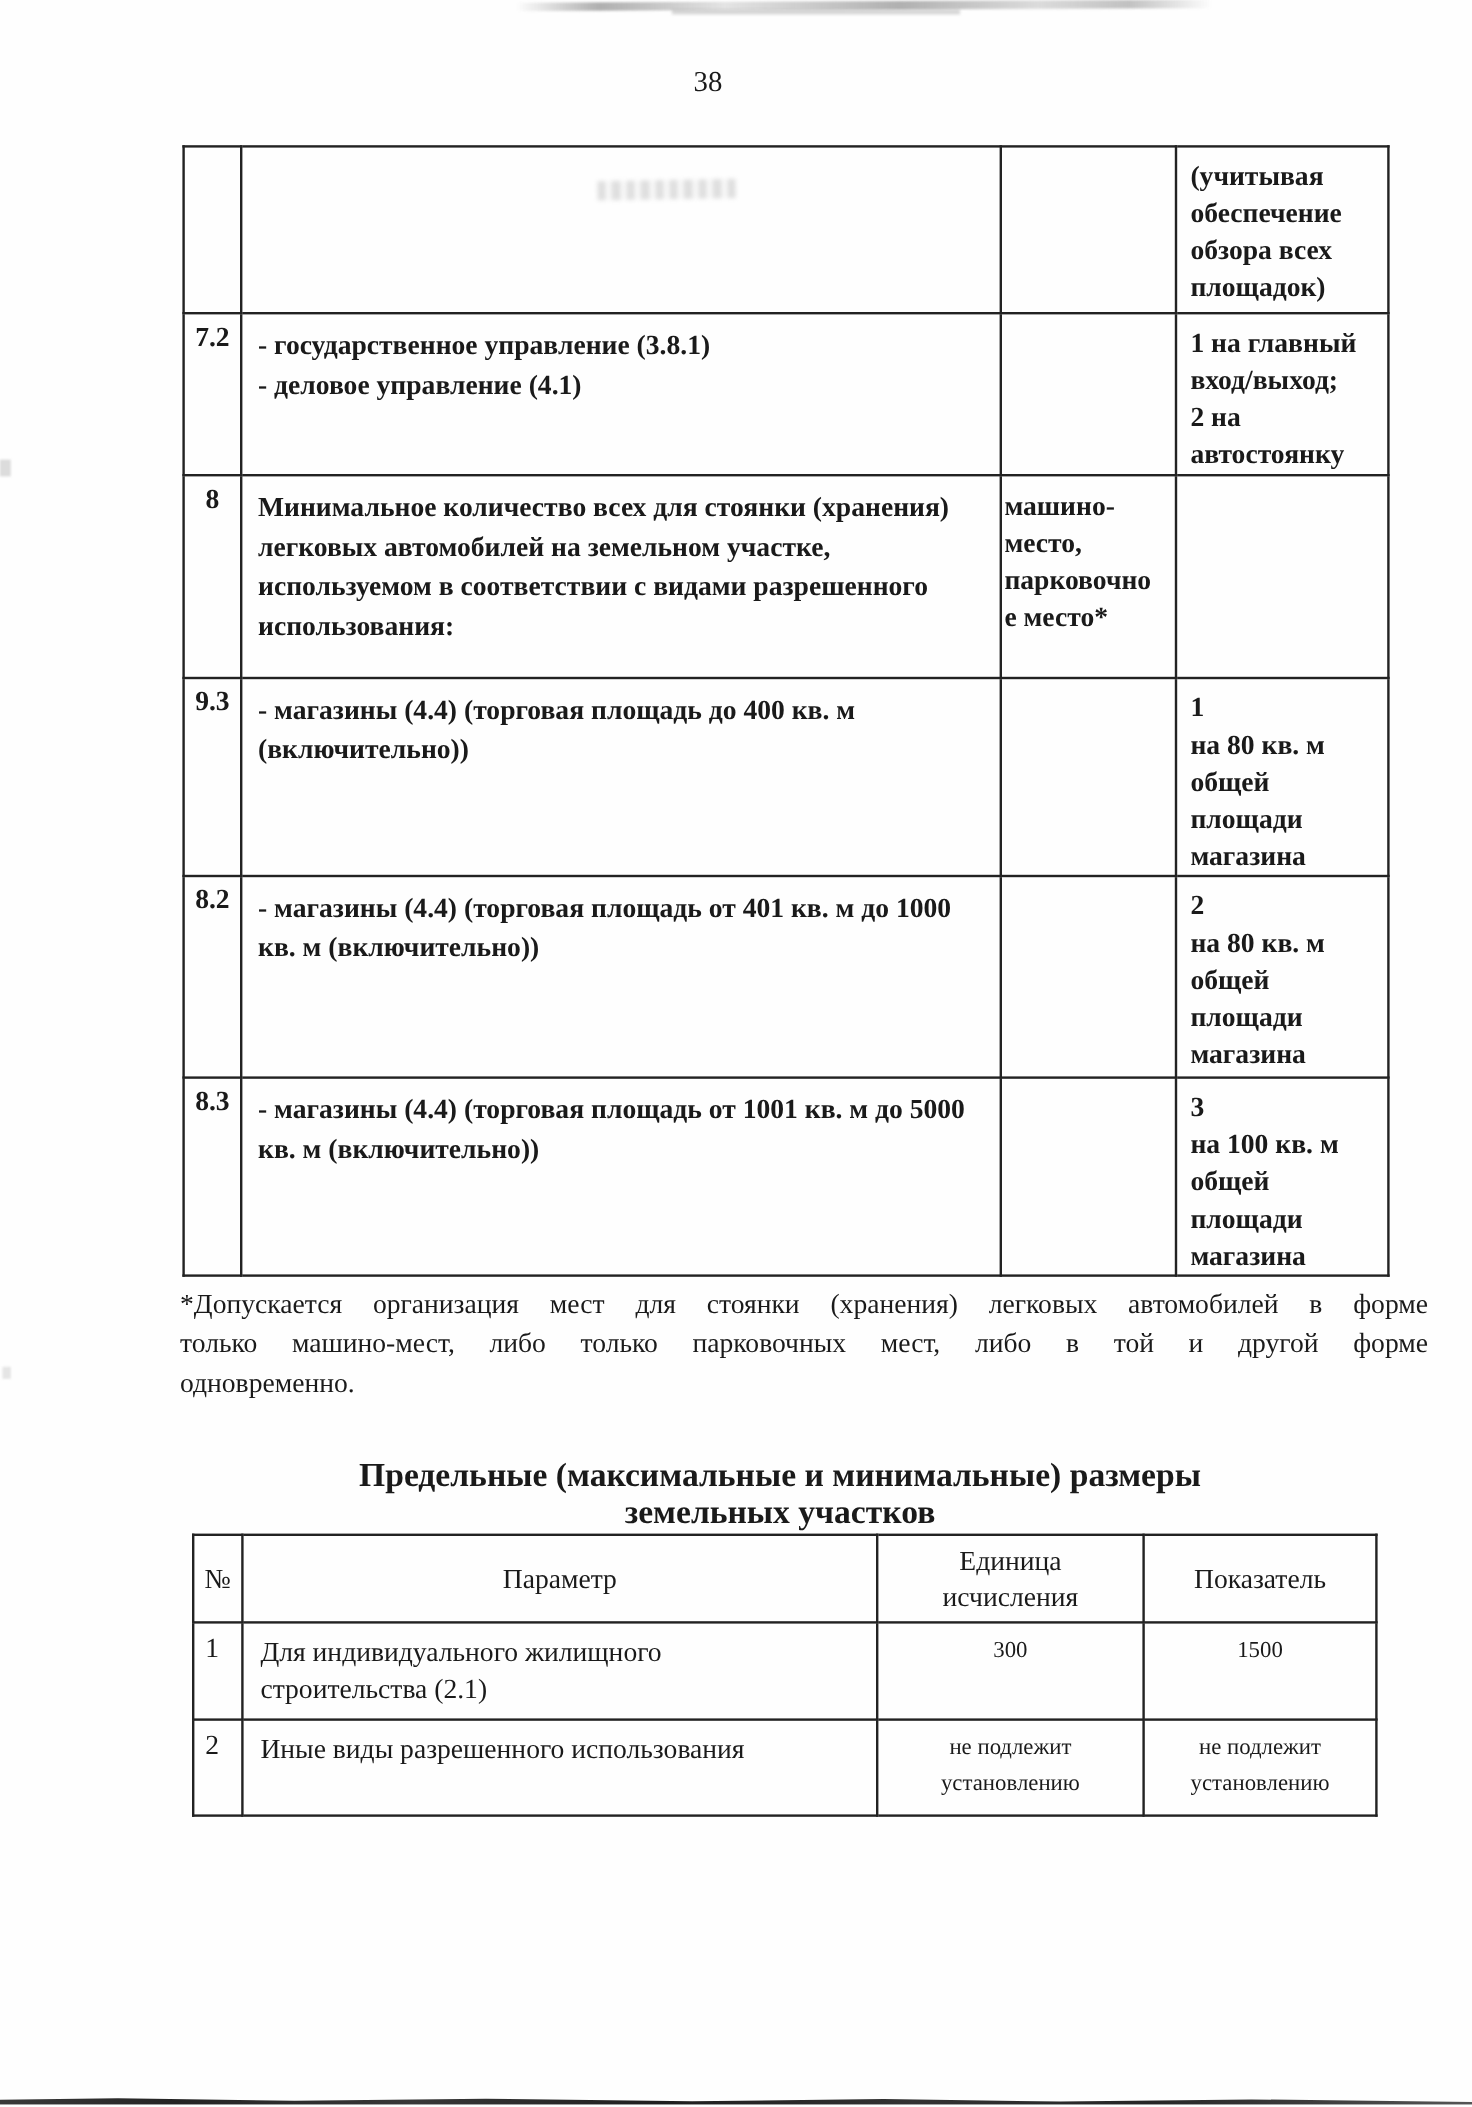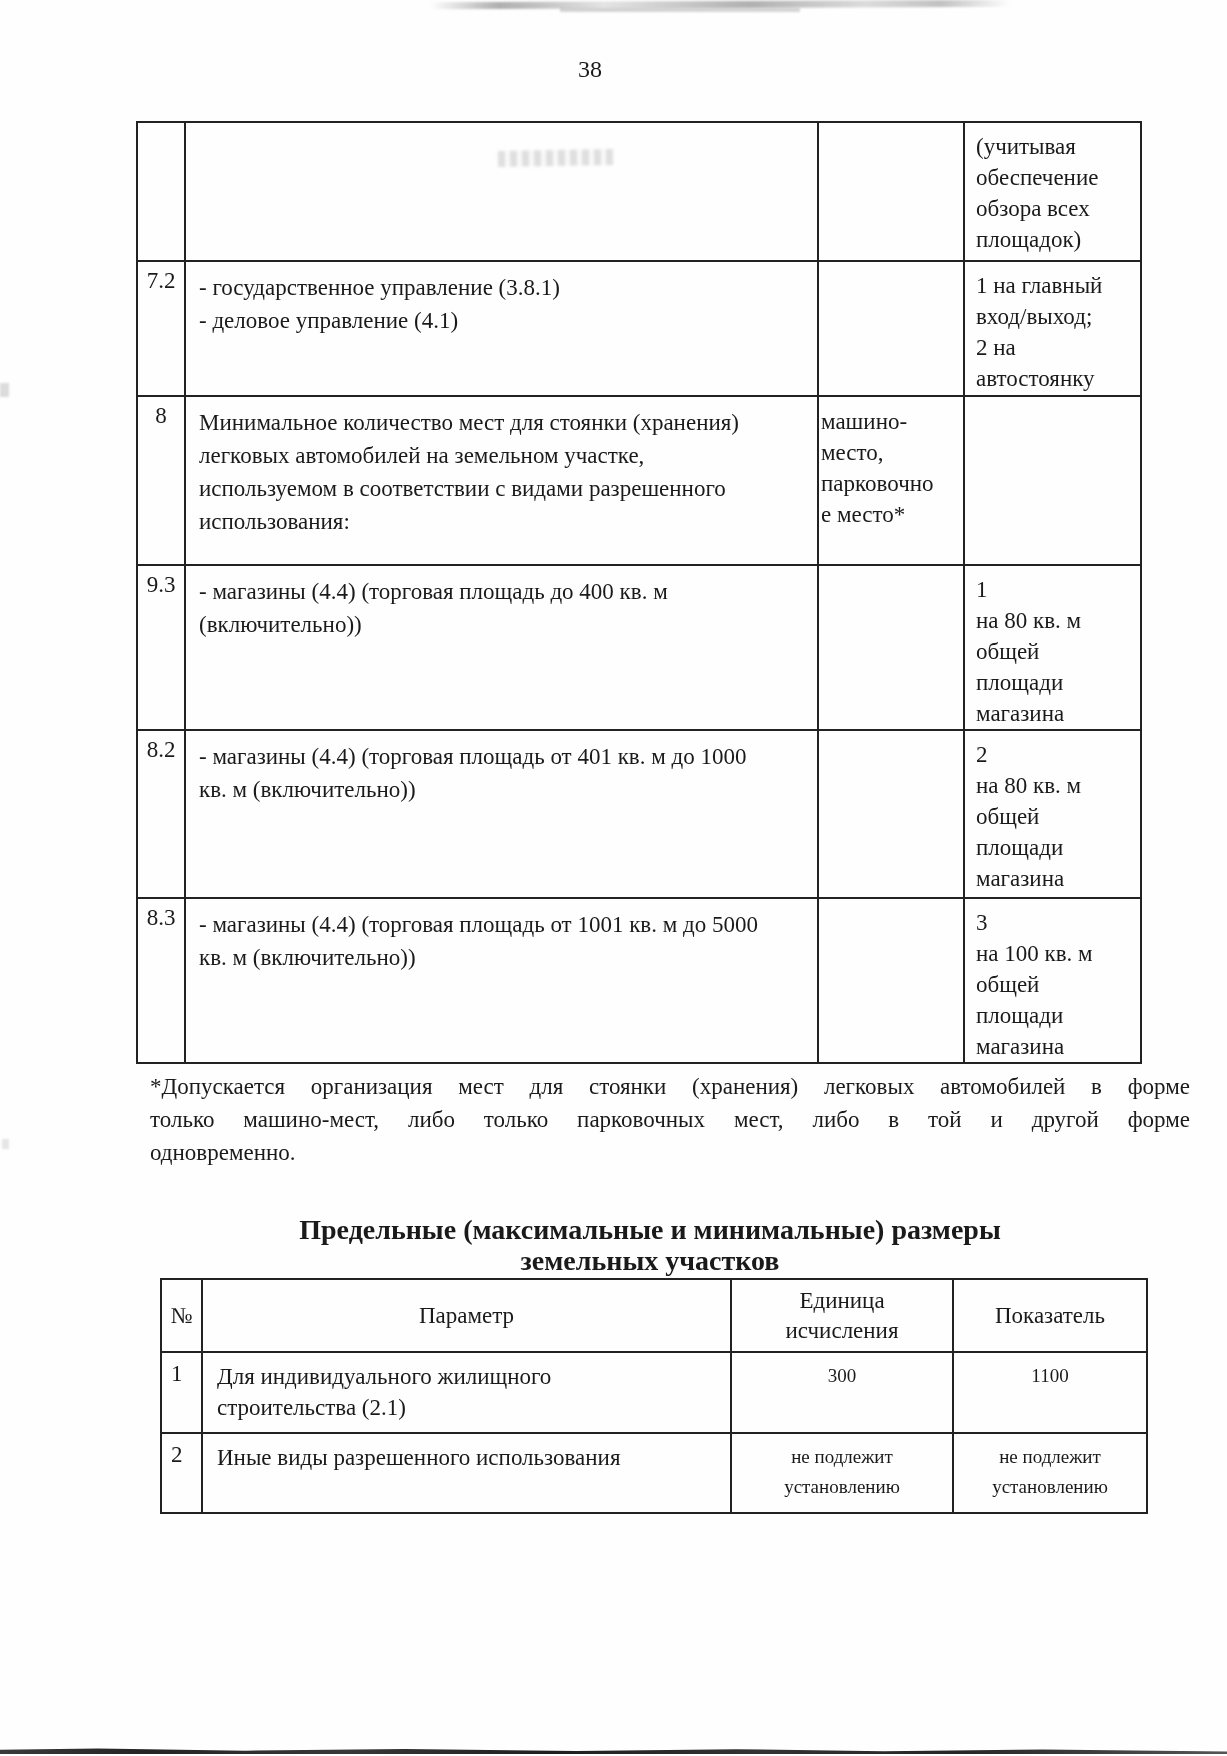--- a/index.html
+++ b/index.html
@@ -17,21 +17,21 @@
     position: absolute;
     top: 56px; left: 0; width: 1180px;
     text-align: center;
     font-size: 24px;
   }
 
   table { position: absolute; border-collapse: collapse; table-layout: fixed; }
   td, th { border: 2px solid #222222; vertical-align: top; overflow: hidden; }
 
   
-  .t1 { left: 136px; top: 121px; width: 1004px; }
+  .t1 { left: 152px; top: 121px; width: 1004px; font-weight: bold; }
   .t1 .c-num  { text-align: center; padding: 6px 2px 0 2px; font-size: 23px; }
   .t1 .c-desc { padding: 9px 8px 0 13px; font-size: 23px; line-height: 33px; white-space: pre-line; }
   .t1 .c-unit { text-align: left; padding: 9px 2px 0 2px; font-size: 23px; line-height: 31px; white-space: pre-line; }
   .t1 .c-val  { padding: 8px 4px 0 11px; font-size: 23px; line-height: 31px; white-space: pre-line; }
   .t1 .r0 { height: 139px; }
   .t1 .r1 { height: 135px; }
   .t1 .r2 { height: 169px; }
   .t1 .r3 { height: 164px; }
   .t1 .r4 { height: 168px; }
   .t1 .r5 { height: 162px; }
@@ -128,21 +128,21 @@
         <td class="c-desc">- государственное управление (3.8.1)
 - деловое управление (4.1)</td>
         <td class="c-unit"></td>
         <td class="c-val">1 на главный
 вход/выход;
 2 на
 автостоянку</td>
       </tr>
       <tr class="r2">
         <td class="c-num">8</td>
-        <td class="c-desc">Минимальное количество мест для стоянки (хранения)
+        <td class="c-desc">Минимальное количество всех для стоянки (хранения)
 легковых автомобилей на земельном участке,
 используемом в соответствии с видами разрешенного
 использования:</td>
         <td class="c-unit">машино-
 место,
 парковочно
 е место*</td>
         <td class="c-val"></td>
       </tr>
       <tr class="r3">
@@ -207,21 +207,21 @@
         <th>Параметр</th>
         <th>Единица
 исчисления</th>
         <th>Показатель</th>
       </tr>
       <tr class="brow1">
         <td class="c-n">1</td>
         <td class="c-p">Для индивидуального жилищного
 строительства (2.1)</td>
         <td class="c-c">300</td>
-        <td class="c-c">1100</td>
+        <td class="c-c">1500</td>
       </tr>
       <tr class="brow2">
         <td class="c-n">2</td>
         <td class="c-p">Иные виды разрешенного использования</td>
         <td class="c-c">не подлежит
 установлению</td>
         <td class="c-c">не подлежит
 установлению</td>
       </tr>
     </tbody>

